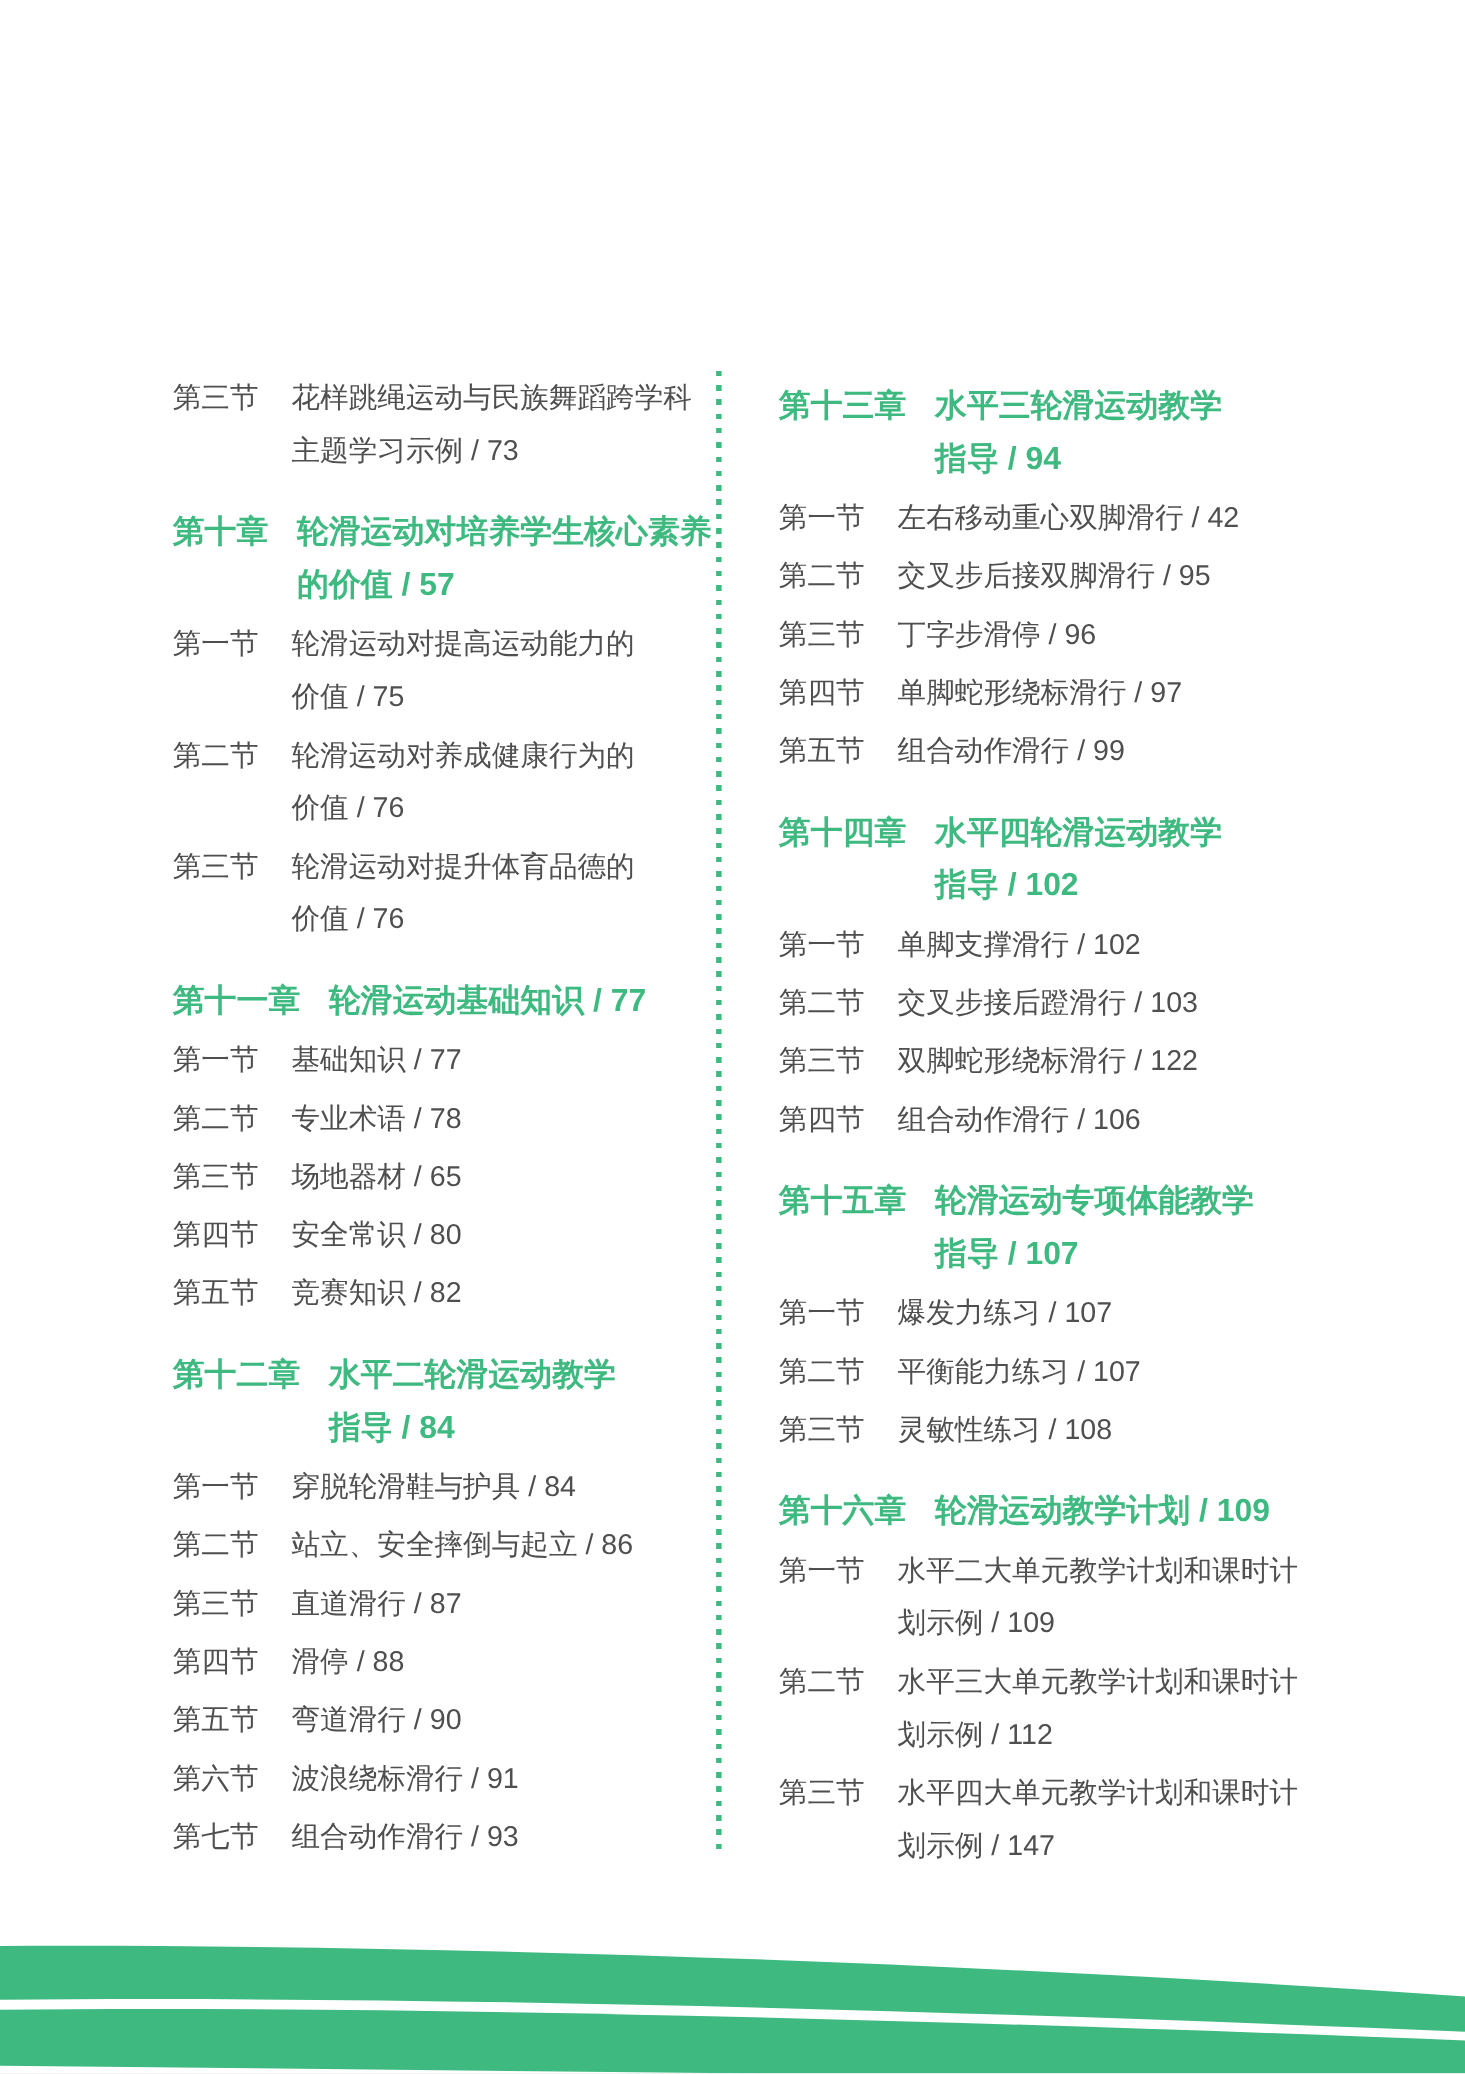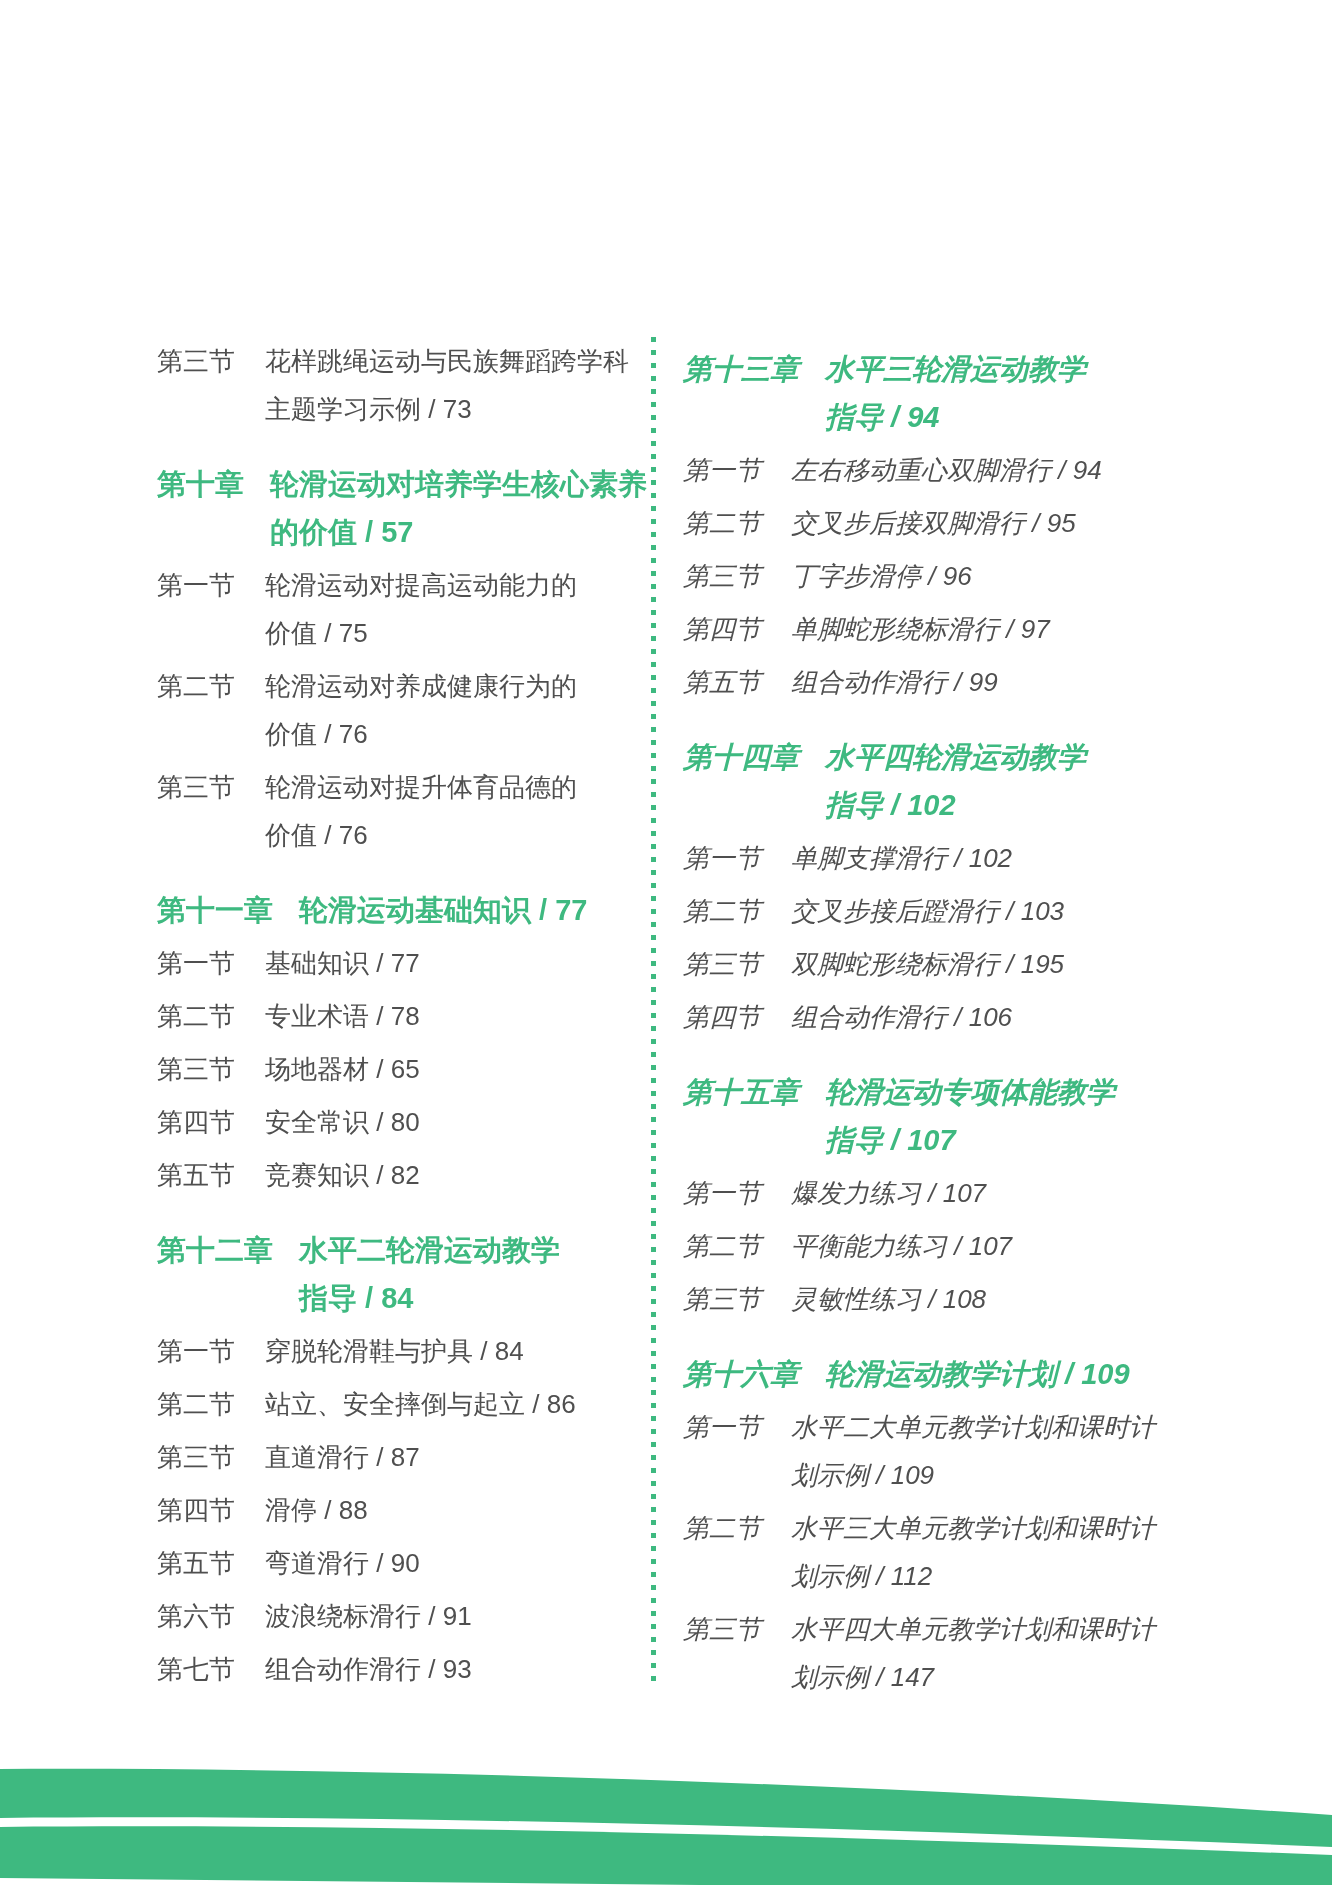--- a/index.html
+++ b/index.html
@@ -6,21 +6,21 @@
   .page{
     position:relative;
     width:1332px;height:1885px;
     margin:0 auto;
     background:#ffffff;
     overflow:hidden;
     font-family:"Liberation Sans","DejaVu Sans",sans-serif;
   }
   .col{position:absolute;top:337px;}
   .col-left{left:157px;width:512px;}
-  .col-right{left:683px;top:345px;width:585px;font-style:italic;}
+  .col-right{left:708px;top:345px;width:585px;}
   .entry{display:flex;align-items:flex-start;margin-bottom:5px;}
   .entry .label{flex:none;}
   .entry .content{flex:1 1 auto;}
   .entry .line{white-space:nowrap;}
   .entry.section{
     font-size:26px;line-height:48px;
     color:#4f4f4f;font-weight:400;
   }
   .entry.section .label{margin-right:30px;}
   .entry.chapter{
@@ -175,21 +175,21 @@
       <div class="entry chapter">
         <span class="label">第十三章</span>
         <div class="content">
           <div class="line">水平三轮滑运动教学</div>
           <div class="line">指导  / 94</div>
         </div>
       </div>
       <div class="entry section">
         <span class="label">第一节</span>
         <div class="content">
-          <div class="line">左右移动重心双脚滑行  / 94</div>
+          <div class="line">左右移动重心双脚滑行  / 42</div>
         </div>
       </div>
       <div class="entry section">
         <span class="label">第二节</span>
         <div class="content">
           <div class="line">交叉步后接双脚滑行  / 95</div>
         </div>
       </div>
       <div class="entry section">
         <span class="label">第三节</span>
@@ -224,21 +224,21 @@
       </div>
       <div class="entry section">
         <span class="label">第二节</span>
         <div class="content">
           <div class="line">交叉步接后蹬滑行  / 103</div>
         </div>
       </div>
       <div class="entry section">
         <span class="label">第三节</span>
         <div class="content">
-          <div class="line">双脚蛇形绕标滑行  / 195</div>
+          <div class="line">双脚蛇形绕标滑行  / 122</div>
         </div>
       </div>
       <div class="entry section">
         <span class="label">第四节</span>
         <div class="content">
           <div class="line">组合动作滑行  / 106</div>
         </div>
       </div>
       <div class="entry chapter">
         <span class="label">第十五章</span>

